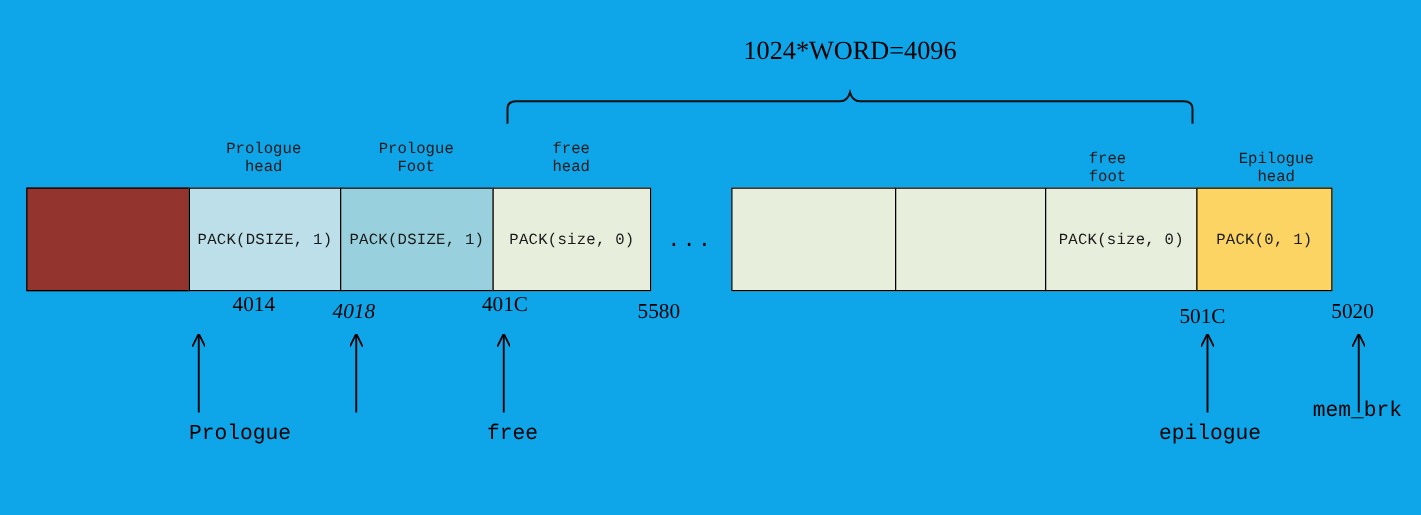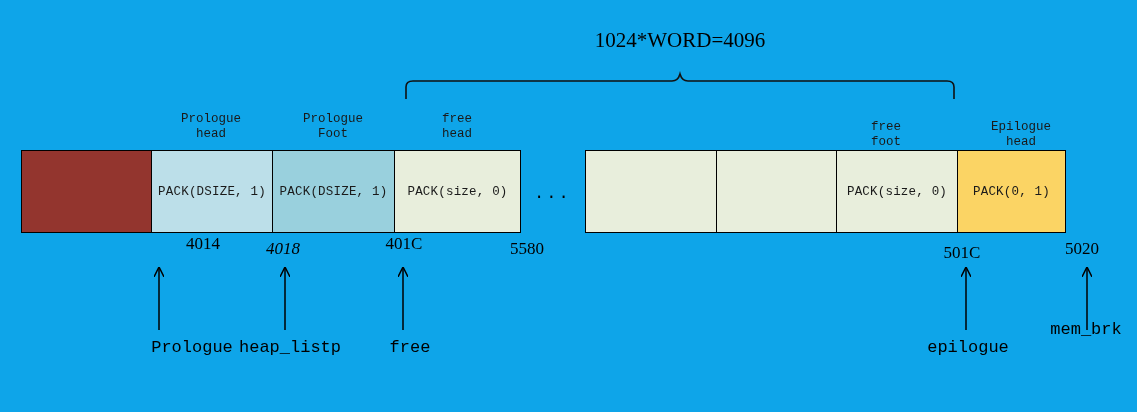--- a/index.html
+++ b/index.html
@@ -169,18 +169,17 @@
     <g stroke="#000" stroke-width="1.5" fill="none" marker-end="url(#ah)">
       <line x1="159" y1="330" x2="159" y2="268"></line>
       <line x1="285" y1="330" x2="285" y2="268"></line>
       <line x1="403" y1="330" x2="403" y2="268"></line>
       <line x1="966" y1="330" x2="966" y2="268"></line>
       <line x1="1087" y1="330" x2="1087" y2="268"></line>
     </g>
   </svg>
 
   <div class="ptr-label" style="left:192px; top:338px;">Prologue</div>
-  <div class="ptr-label" style="left:290px; top:338px;">heap_listp</div>
   <div class="ptr-label" style="left:410px; top:338px;">free</div>
   <div class="ptr-label" style="left:968px; top:338px;">epilogue</div>
   <div class="ptr-label" style="left:1086px; top:320px;">mem_brk</div>
 
 </div>
 
 </body></html>

